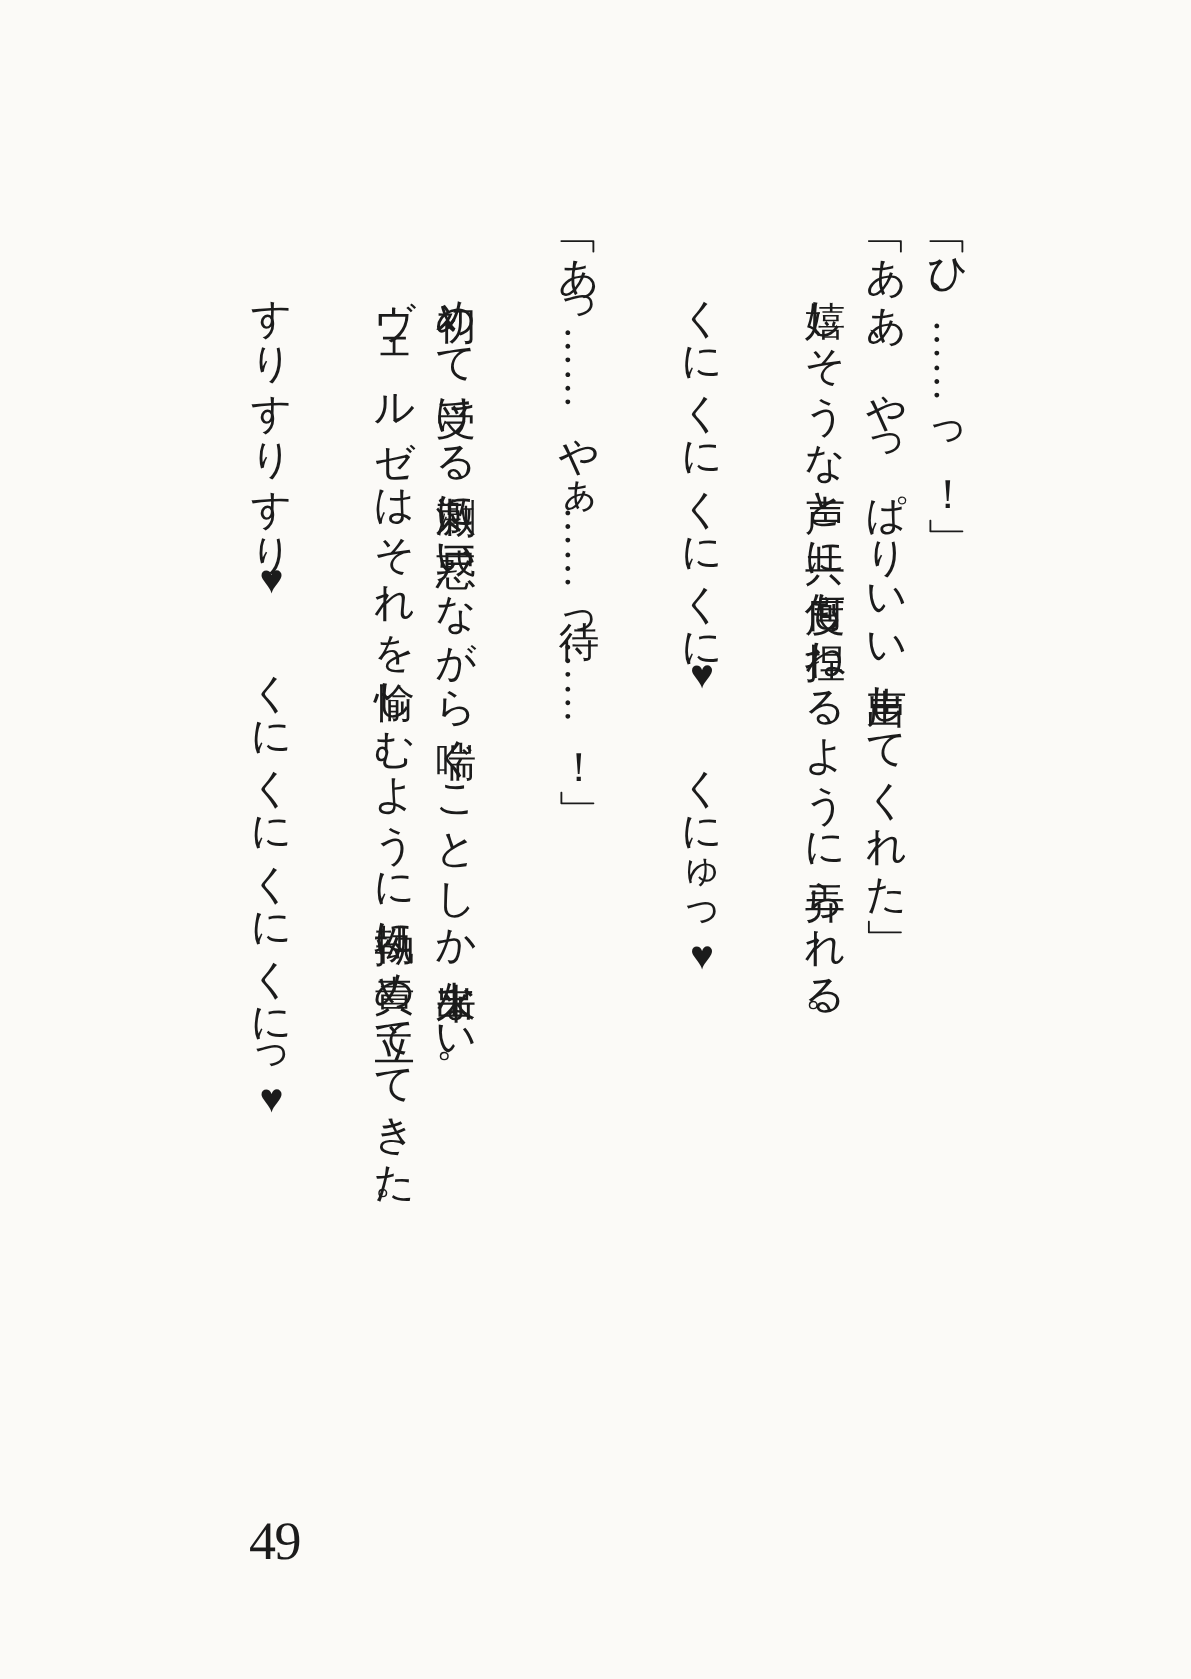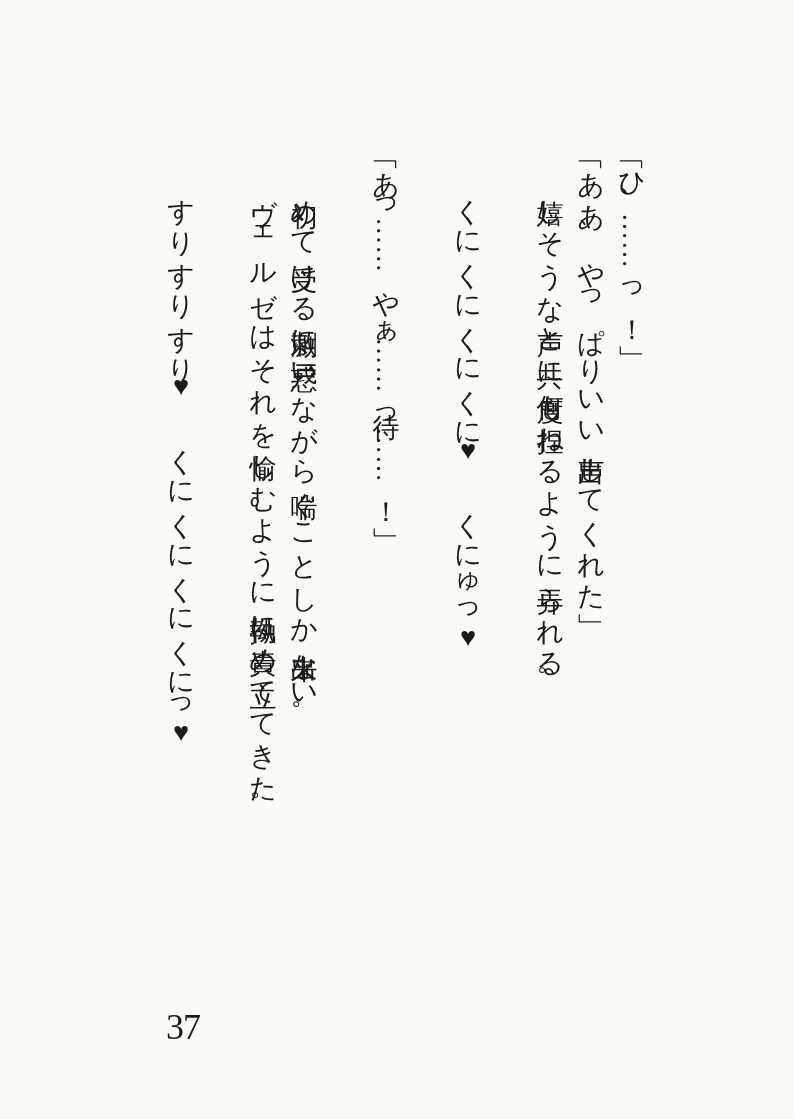--- a/index.html
+++ b/index.html
@@ -60,15 +60,15 @@
     <p class="line">　くにくにくにくに♥　くにゅっ♥</p>
     <p class="line"></p>
     <p class="line">「あっ……やぁ……待っ……！」</p>
     <p class="line"></p>
     <p class="line">　初めて受ける刺激に戸惑いながら喘ぐことしか出来ない。</p>
     <p class="line">　ヴェルゼはそれを愉しむように執拗に責め立ててきた。</p>
     <p class="line"></p>
     <p class="line">　すりすりすり♥　くにくにくにくにっ♥</p>
   </main>
 
-  <div class="page-number">37</div>
+  <div class="page-number">49</div>
 
 </div>
 
 </body></html>

